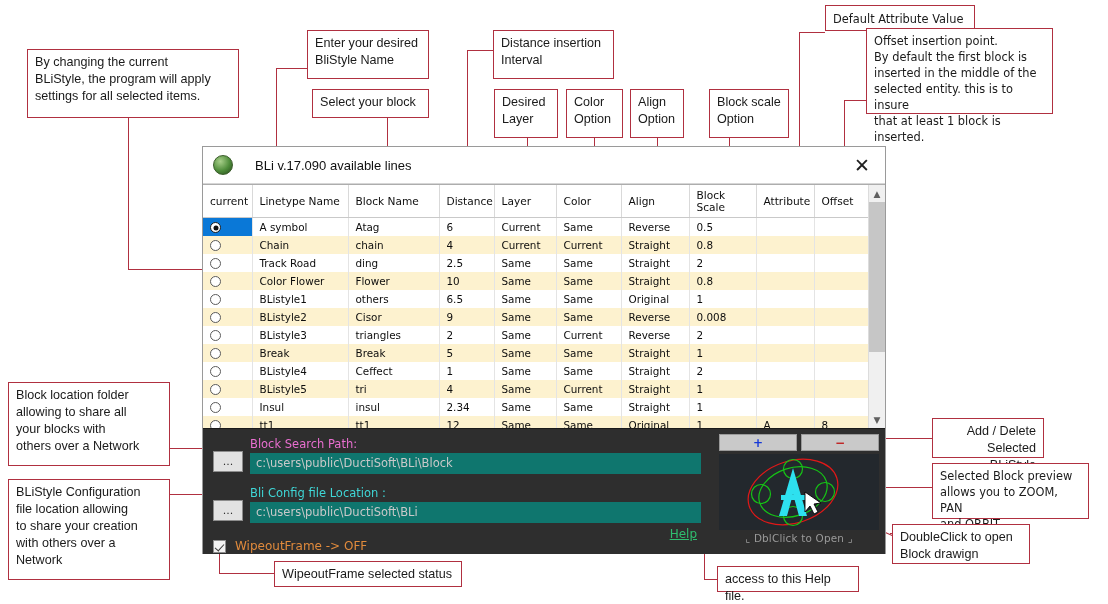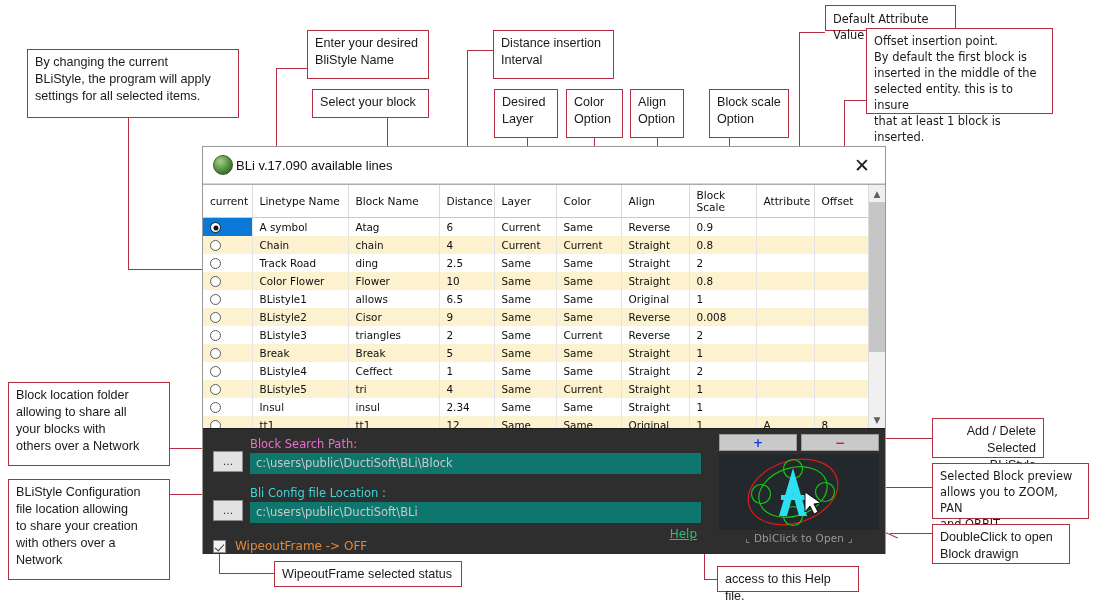--- a/index.html
+++ b/index.html
@@ -51,21 +51,21 @@
     height:37px;display:flex;align-items:center;
     background:#ffffff;border-bottom:1px solid #d6d6d6;
     box-sizing:border-box;padding:0 0 0 10px;
   }
   #app-logo{
     width:18px;height:18px;border-radius:50%;
     background:radial-gradient(circle at 35% 30%, #a8cf8a 0%, #4e8c3a 55%, #24461a 100%);
     border:1px solid #3a5c2a;flex:0 0 auto;
   }
   #title-text{
-    margin-left:3px;font-size:13px;color:#101010;
+    margin-left:22px;font-size:13px;color:#101010;
     font-family:"Liberation Sans", sans-serif;
   }
   #close-btn{
     margin-left:auto;width:46px;height:36px;
     display:flex;align-items:center;justify-content:center;
     font-size:19px;color:#202020;font-family:"DejaVu Sans", sans-serif;
   }
 
   
   #grid-wrap{
@@ -250,21 +250,21 @@
 
 <div class="callout" style="left:566px;top:89px;width:57px;height:49px;">Color
 Option</div>
 
 <div class="callout" style="left:630px;top:89px;width:54px;height:49px;">Align
 Option</div>
 
 <div class="callout" style="left:709px;top:89px;width:80px;height:49px;">Block scale
 Option</div>
 
-<div class="callout serifish" style="left:825px;top:5px;width:131px;height:26px;padding-top:5px;">Default Attribute Value</div>
+<div class="callout serifish" style="left:825px;top:5px;width:150px;height:26px;padding-top:5px;">Default Attribute Value</div>
 
 <div class="callout serifish" style="left:866px;top:28px;width:187px;height:86px;">Offset insertion point.
 By default the first block is
 inserted in the middle of the
 selected entity. this is to insure
 that at least 1 block is inserted.</div>
 
 <div class="callout" style="left:8px;top:382px;width:162px;height:84px;">Block location folder
 allowing to share all
 your blocks with
@@ -276,21 +276,21 @@
 with others over a
 Network</div>
 
 <div class="callout" style="left:932px;top:418px;width:112px;height:40px;text-align:right;">Add / Delete
 Selected BLiStyle</div>
 
 <div class="callout serifish" style="left:932px;top:463px;width:157px;height:56px;">Selected Block preview
 allows you to ZOOM, PAN
 and ORBIT.</div>
 
-<div class="callout" style="left:932px;top:524px;width:138px;height:40px;">DoubleClick to open
+<div class="callout" style="left:892px;top:524px;width:138px;height:40px;">DoubleClick to open
 Block drawign</div>
 
 <div class="callout" style="left:274px;top:561px;width:188px;height:26px;padding-top:4px;">WipeoutFrame selected status</div>
 
 <div class="callout" style="left:717px;top:566px;width:142px;height:26px;padding-top:4px;">access to this Help file.</div>
 
 <div id="app-window">
 
   <div id="titlebar">
     <span id="app-logo"></span>
@@ -329,21 +329,21 @@
         </thead>
         <tbody id="grid-body">
             <tr class="row">
               <td class="radio-cell sel"><span class="radio on"></span></td>
               <td>A symbol</td>
               <td>Atag</td>
               <td>6</td>
               <td>Current</td>
               <td>Same</td>
               <td>Reverse</td>
-              <td>0.9</td>
+              <td>0.5</td>
               <td></td>
               <td></td>
             </tr>
             <tr class="alt">
               <td class="radio-cell"><span class="radio"></span></td>
               <td>Chain</td>
               <td>chain</td>
               <td>4</td>
               <td>Current</td>
               <td>Current</td>
@@ -372,21 +372,21 @@
               <td>Same</td>
               <td>Same</td>
               <td>Straight</td>
               <td>0.8</td>
               <td></td>
               <td></td>
             </tr>
             <tr class="row">
               <td class="radio-cell"><span class="radio"></span></td>
               <td>BListyle1</td>
-              <td>allows</td>
+              <td>others</td>
               <td>6.5</td>
               <td>Same</td>
               <td>Same</td>
               <td>Original</td>
               <td>1</td>
               <td></td>
               <td></td>
             </tr>
             <tr class="alt">
               <td class="radio-cell"><span class="radio"></span></td>

